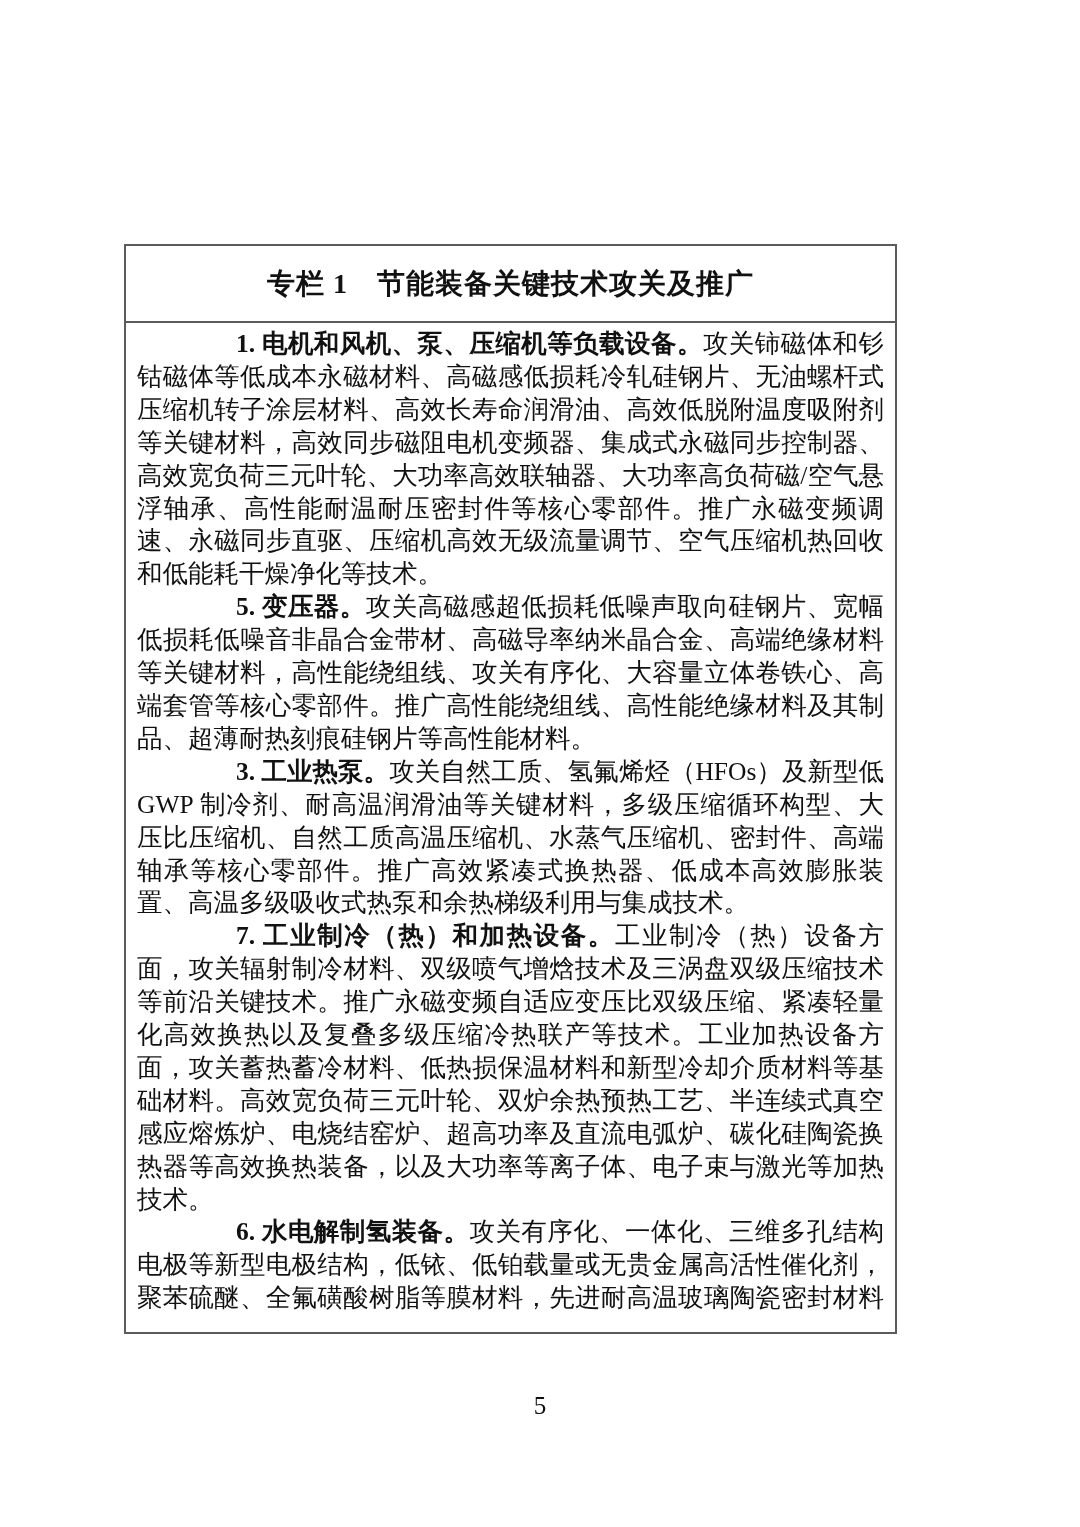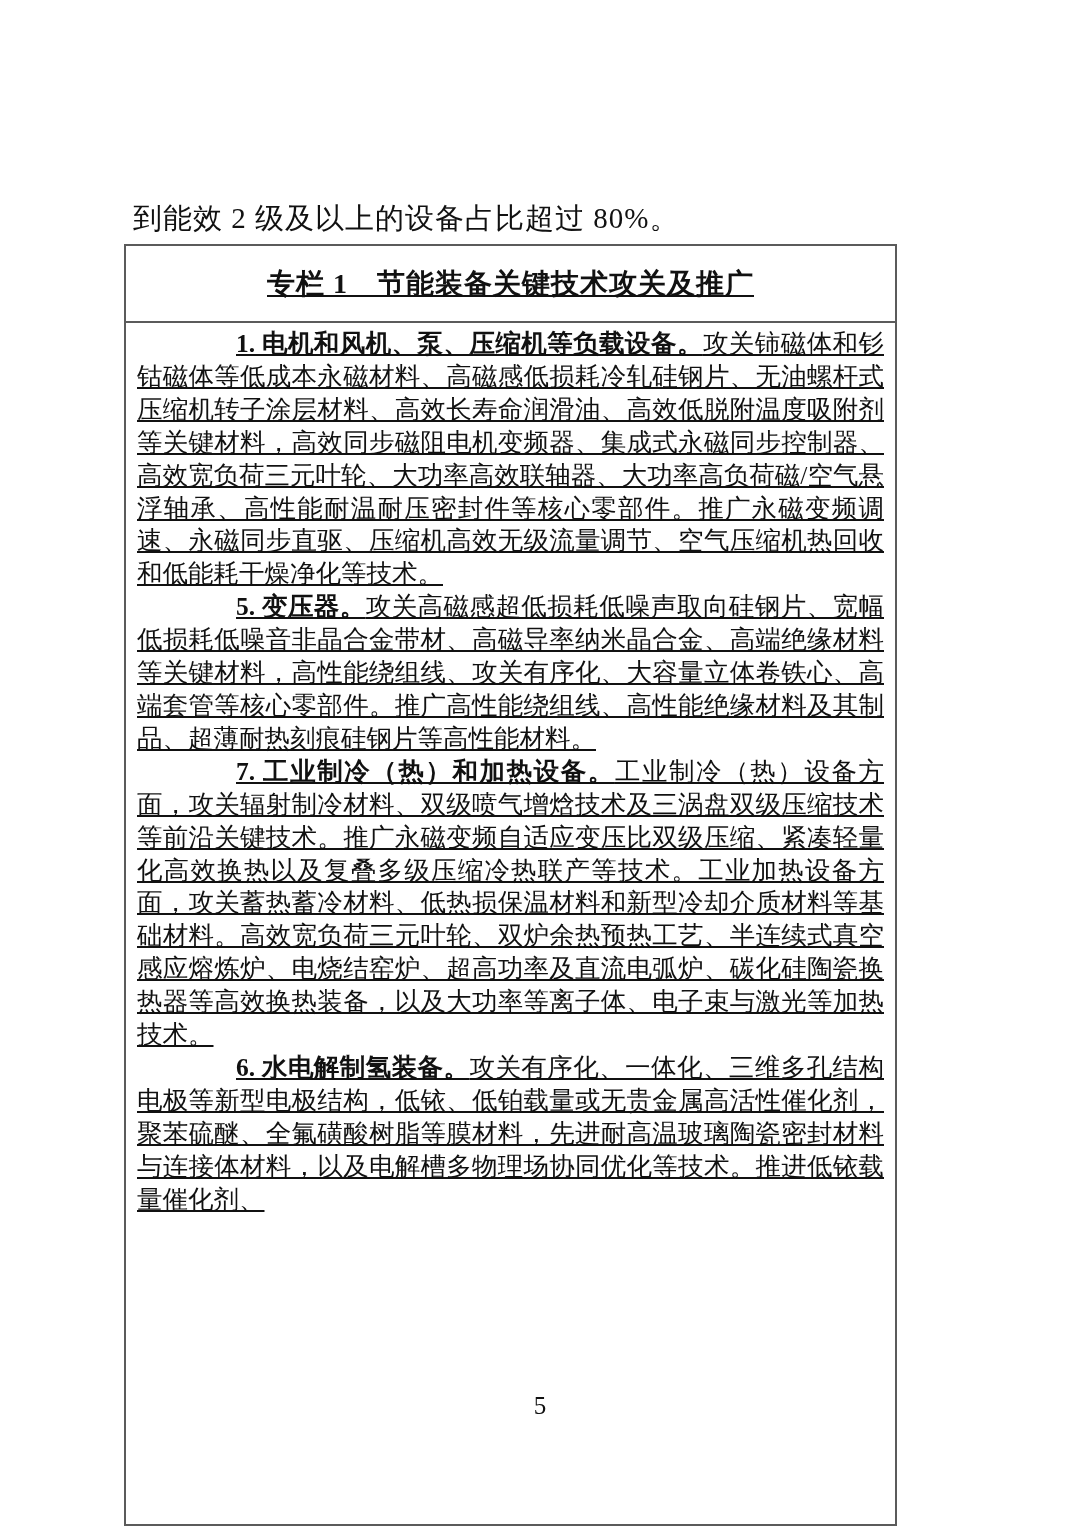--- a/index.html
+++ b/index.html
@@ -24,25 +24,24 @@
     font-size: 29px;
     line-height: 42px;
     letter-spacing: 1px;
     white-space: nowrap;
   }
   .callout-box {
     position: absolute;
     left: 124px;
     top: 244px;
     width: 773px;
-    height: 1282px;
+    height: 1090px;
     border: 2px solid #5b5b5b;
     box-sizing: border-box;
     background: #ffffff;
-    text-decoration: underline;
   }
   .callout-title {
     height: 77px;
     border-bottom: 2px solid #5b5b5b;
     box-sizing: border-box;
     display: flex;
     align-items: center;
     justify-content: center;
     font-weight: bold;
     font-size: 28px;
@@ -73,27 +72,27 @@
     width: 1080px;
     text-align: center;
     font-size: 25px;
   }
 </style>
 </head>
 <body>
 
 <div class="page">
 
-  <div class="intro">到能效 2 级及以上的设备占比超过 80%。</div>
 
   <div class="callout-box">
     <div class="callout-title">专栏 1　节能装备关键技术攻关及推广</div>
     <div class="callout-body">
       <p><b>1. 电机和风机、泵、压缩机等负载设备。</b><span>攻关铈磁体和钐钴磁体等低成本永磁材料、高磁感低损耗冷轧硅钢片、无油螺杆式压缩机转子涂层材料、高效长寿命润滑油、高效低脱附温度吸附剂等关键材料，高效同步磁阻电机变频器、集成式永磁同步控制器、高效宽负荷三元叶轮、大功率高效联轴器、大功率高负荷磁/空气悬浮轴承、高性能耐温耐压密封件等核心零部件。推广永磁变频调速、永磁同步直驱、压缩机高效无级流量调节、空气压缩机热回收和低能耗干燥净化等技术。</span></p>
       <p><b>5. 变压器。</b><span>攻关高磁感超低损耗低噪声取向硅钢片、宽幅低损耗低噪音非晶合金带材、高磁导率纳米晶合金、高端绝缘材料等关键材料，高性能绕组线、攻关有序化、大容量立体卷铁心、高端套管等核心零部件。推广高性能绕组线、高性能绝缘材料及其制品、超薄耐热刻痕硅钢片等高性能材料。</span></p>
+      <p><b>3. 工业热泵。</b><span>攻关自然工质、氢氟烯烃（HFOs）及新型低 GWP 制冷剂、耐高温润滑油等关键材料，多级压缩循环构型、大压比压缩机、自然工质高温压缩机、水蒸气压缩机、密封件、高端轴承等核心零部件。推广高效紧凑式换热器、低成本高效膨胀装置、高温多级吸收式热泵和余热梯级利用与集成技术。</span></p>
       <p><b>7. 工业制冷（热）和加热设备。</b><span>工业制冷（热）设备方面，攻关辐射制冷材料、双级喷气增焓技术及三涡盘双级压缩技术等前沿关键技术。推广永磁变频自适应变压比双级压缩、紧凑轻量化高效换热以及复叠多级压缩冷热联产等技术。工业加热设备方面，攻关蓄热蓄冷材料、低热损保温材料和新型冷却介质材料等基础材料。高效宽负荷三元叶轮、双炉余热预热工艺、半连续式真空感应熔炼炉、电烧结窑炉、超高功率及直流电弧炉、碳化硅陶瓷换热器等高效换热装备，以及大功率等离子体、电子束与激光等加热技术。</span></p>
       <p><b>6. 水电解制氢装备。</b><span>攻关有序化、一体化、三维多孔结构电极等新型电极结构，低铱、低铂载量或无贵金属高活性催化剂，聚苯硫醚、全氟磺酸树脂等膜材料，先进耐高温玻璃陶瓷密封材料与连接体材料，以及电解槽多物理场协同优化等技术。推进低铱载量催化剂、</span></p>
     </div>
   </div>
 
   <div class="page-number">5</div>
 
 </div>
 
 </body></html>

